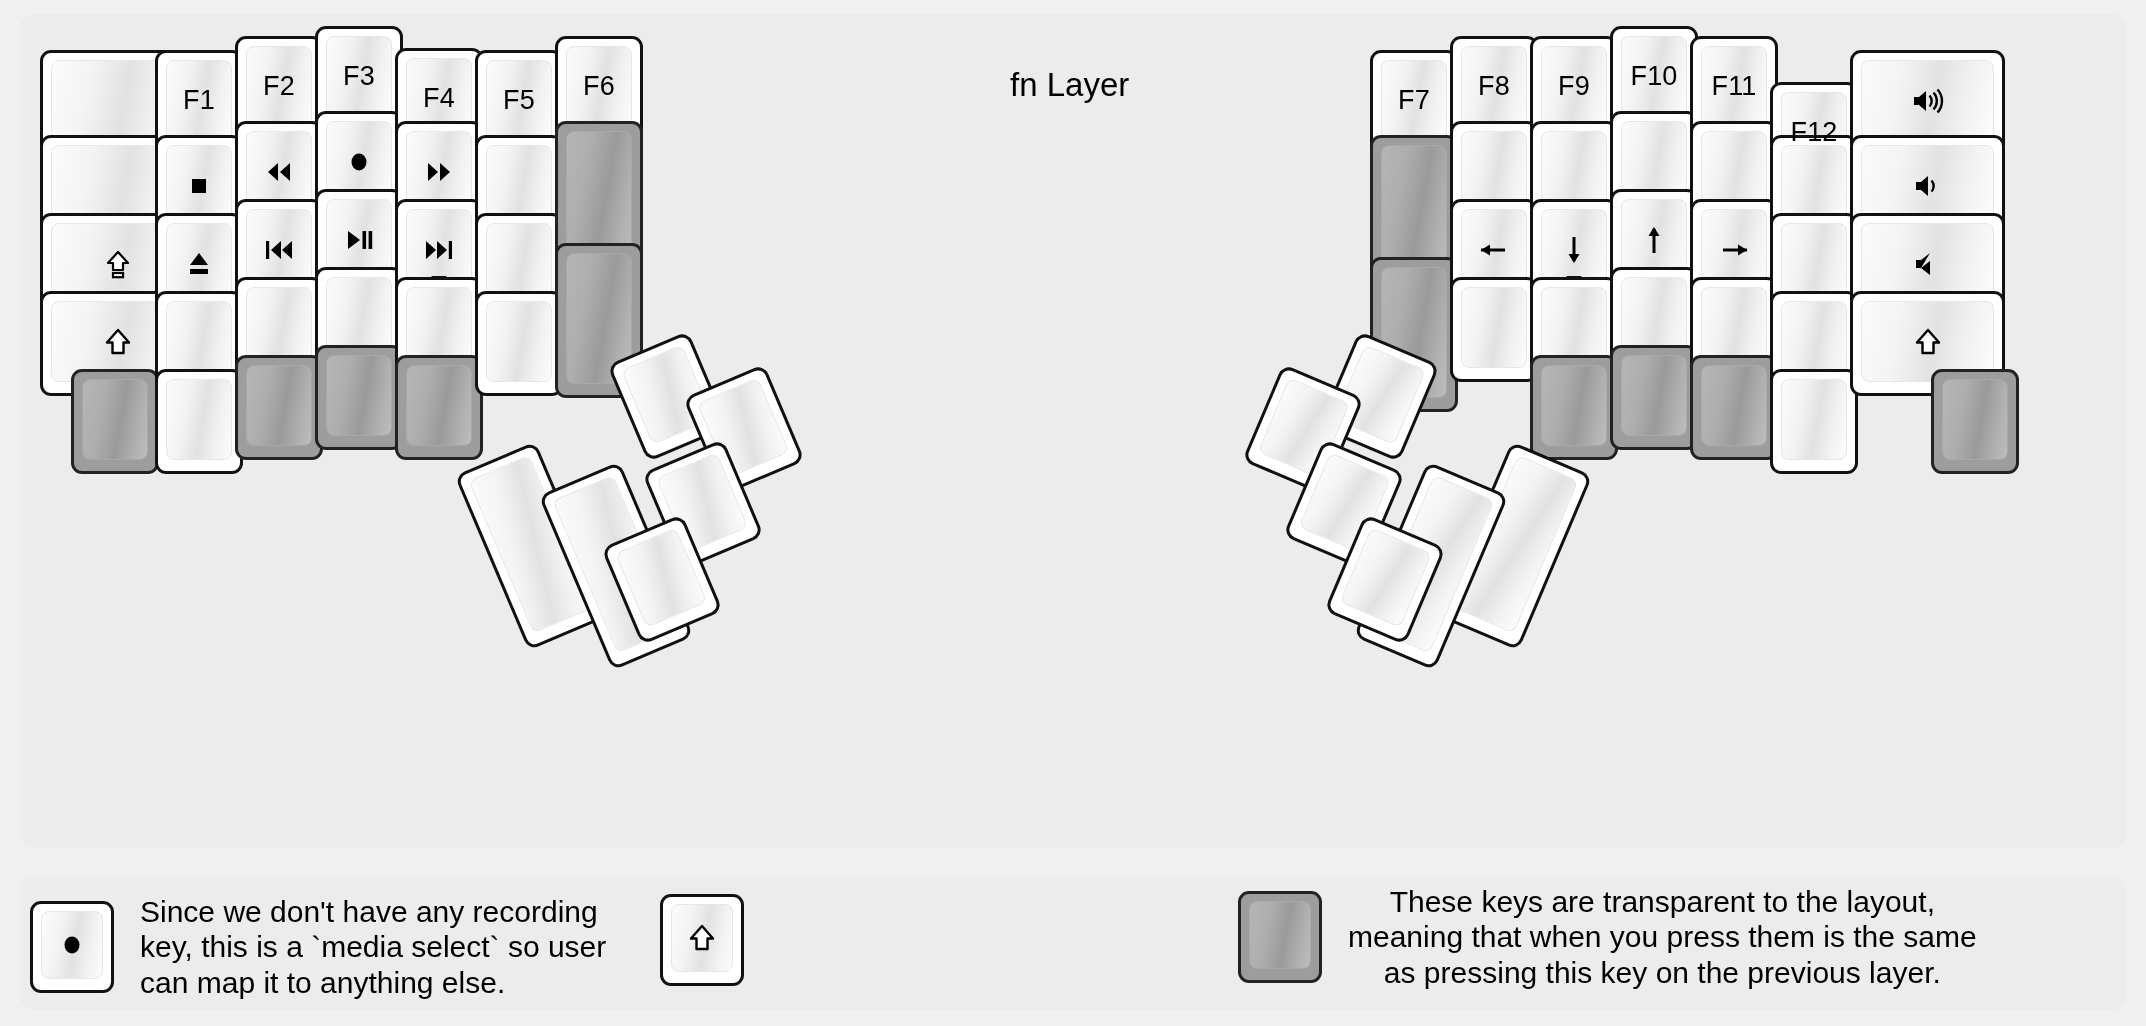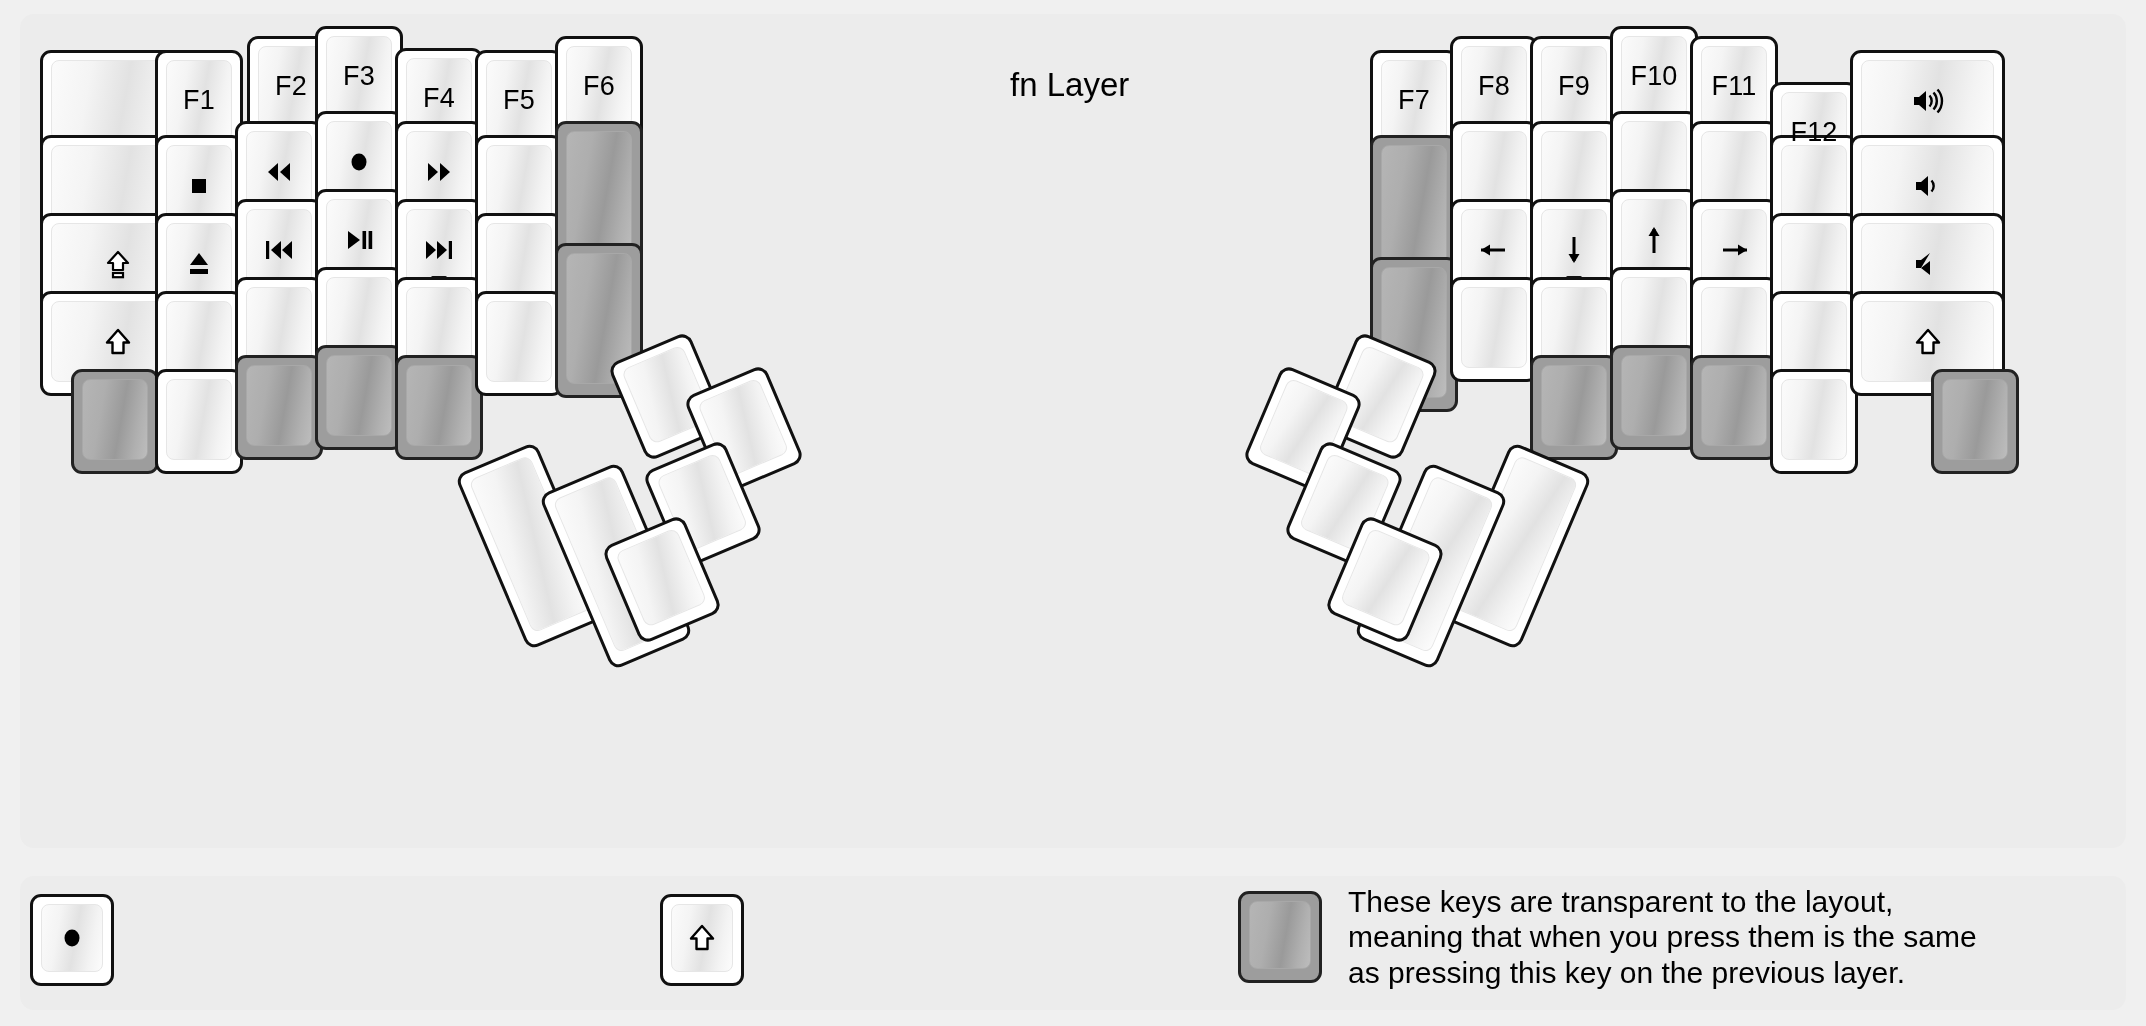--- a/index.html
+++ b/index.html
@@ -178,21 +178,21 @@
               <rect x="11" y="25" width="18" height="5"></rect>
             </svg>
           </div>
         </div>
         <div class="key" style="left: 135px; top: 277px; width: 88px; height: 105px;">
           <div class="cap"></div>
         </div>
         <div class="key" style="left: 135px; top: 355px; width: 88px; height: 105px;">
           <div class="cap"></div>
         </div>
-        <div class="key" style="left: 227px; top: 22px; width: 88px; height: 105px;">
+        <div class="key" style="left: 215px; top: 22px; width: 88px; height: 105px;">
           <div class="cap">
             <span class="lbl">F2</span>
           </div>
         </div>
         <div class="key" style="left: 215px; top: 107px; width: 88px; height: 105px;">
           <div class="cap">
             <svg class="ico" width="40" height="40" viewBox="0 0 40 40" fill="#000">
               <path d="M19 11 L19 29 L9 20 Z"></path>
               <path d="M31 11 L31 29 L21 20 Z"></path>
             </svg>
@@ -492,31 +492,34 @@
   <div id="legend-panel">
     <div id="legend-host">
         <div class="legend-item" style="left: 10px; top: 18px;">
           <div class="legend-key">
             <div class="cap">
               <svg class="ico" width="40" height="40" viewBox="0 0 40 40" fill="#000">
                 <ellipse cx="20" cy="20" rx="7.5" ry="8.5"></ellipse>
               </svg>
             </div>
           </div>
+          <div class="legend-text">Since we don't have any recording
+key, this is a `media select` so user
+can map it to anything else.</div>
         </div>
         <div class="legend-item" style="left: 640px; top: 18px;">
           <div class="legend-key">
             <div class="cap">
               <svg class="ico" width="40" height="40" viewBox="0 0 40 40" fill="#000">
                 <path d="M20 8 L31 20.5 L25.5 20.5 L25.5 31 L14.5 31 L14.5 20.5 L9 20.5 Z" fill="#fff" stroke="#000" stroke-width="2.4" stroke-linejoin="round"></path>
               </svg>
             </div>
           </div>
         </div>
-        <div class="legend-item" style="left: 1218px; top: 8px;">
+        <div class="legend-item" style="left: 1218px; top: 8px; text-align: center;">
           <div class="legend-key trans">
             <div class="cap"></div>
           </div>
           <div class="legend-text">These keys are transparent to the layout,
 meaning that when you press them is the same
 as pressing this key on the previous layer.</div>
         </div>
       </div>
   </div>
 

